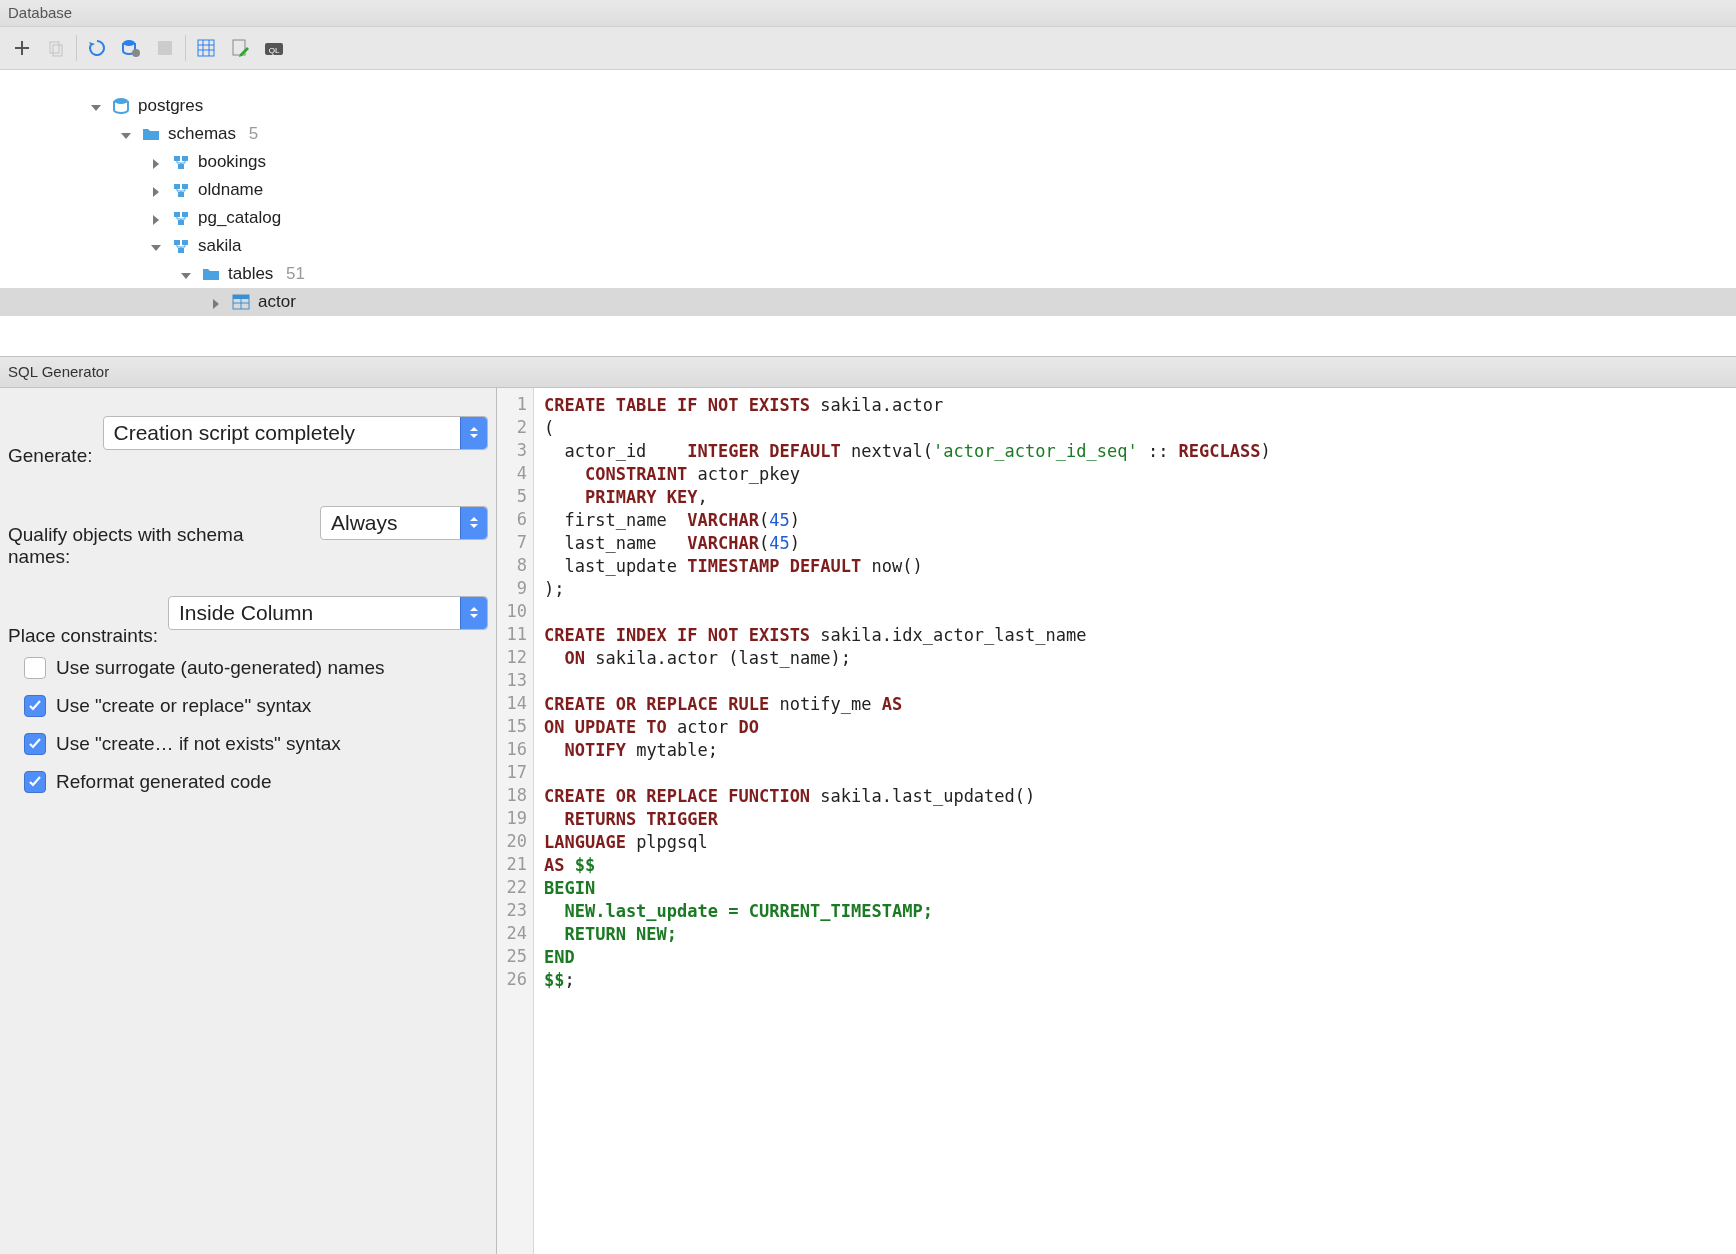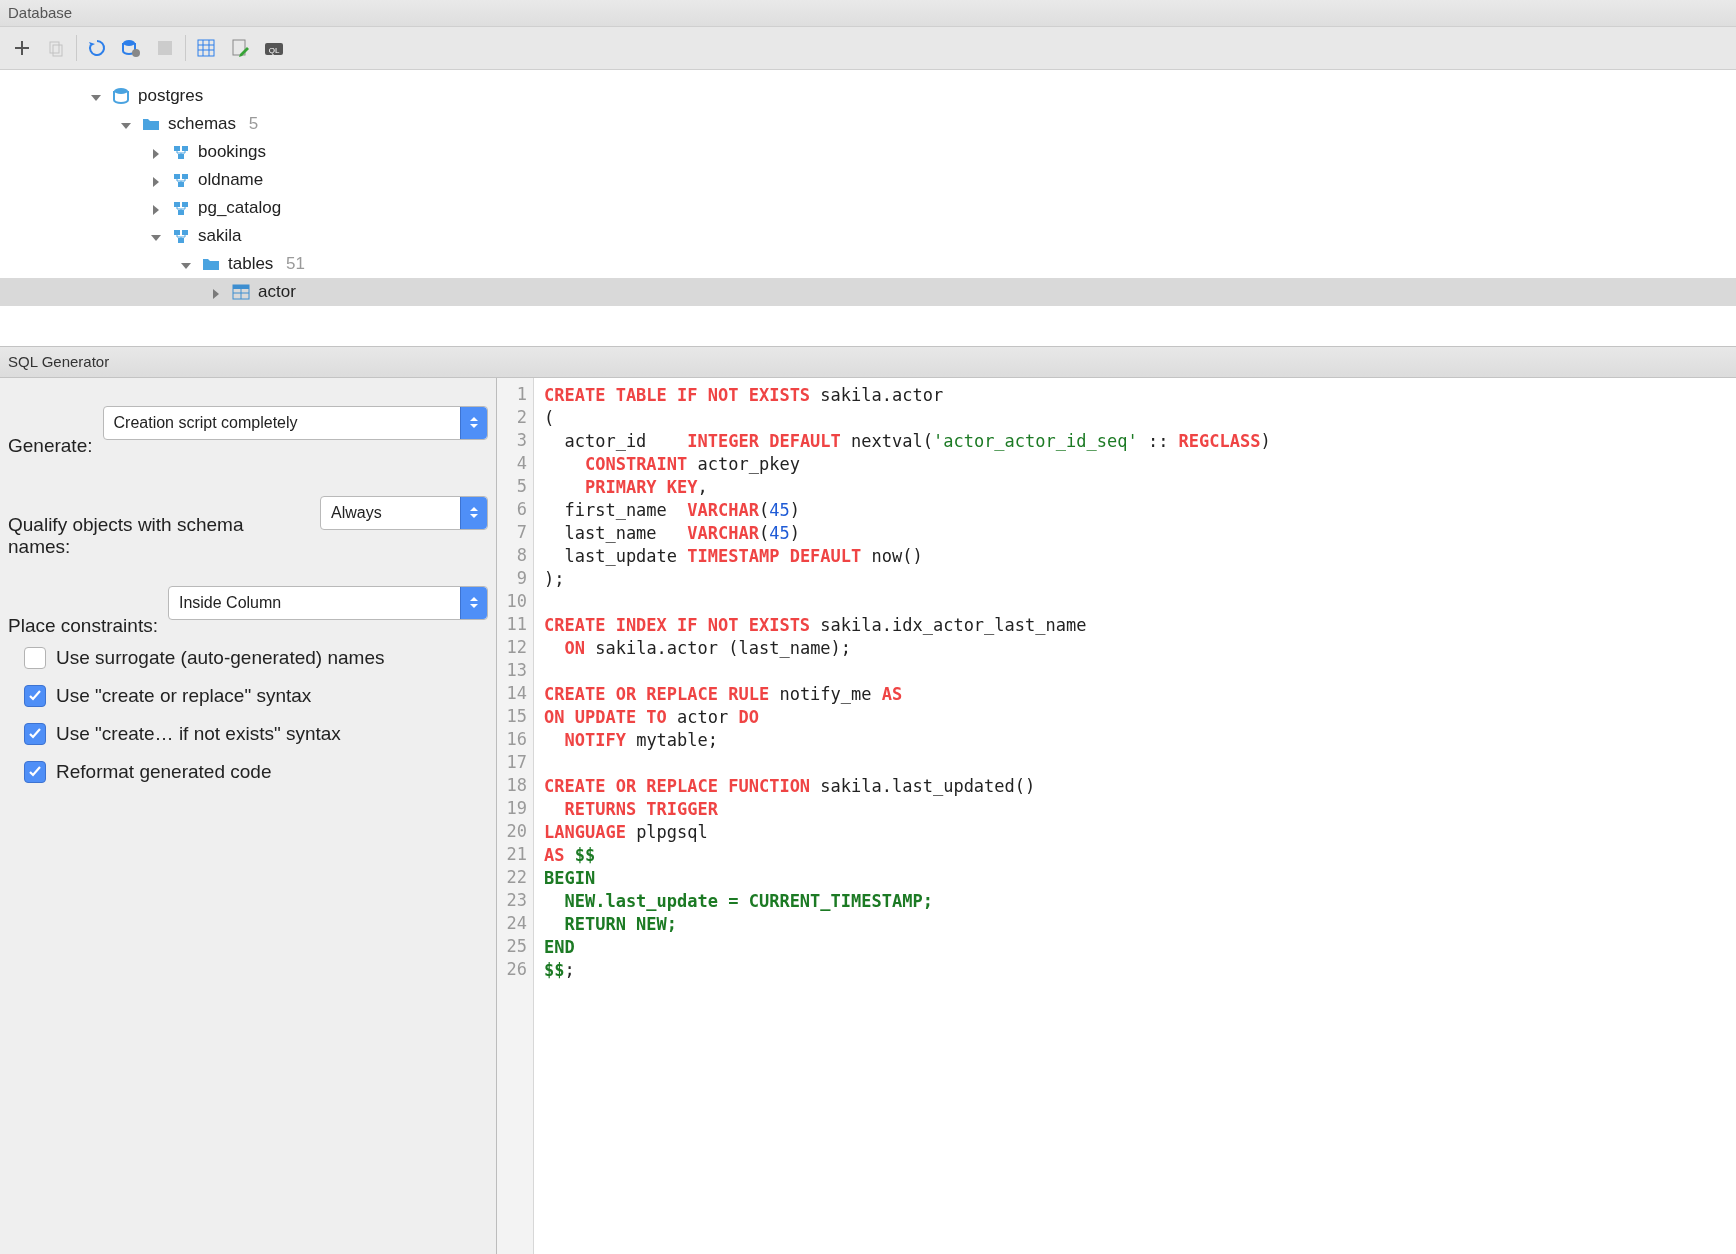--- a/index.html
+++ b/index.html
@@ -48,24 +48,25 @@
     display: flex;
     align-items: center;
     justify-content: center;
     border-radius: 3px;
     cursor: pointer;
   }
 
   
 
   .tree {
-    padding: 12px 0 0 0;
+    padding: 0 0 0 0;
     user-select: none;
     height: 234px; 
     overflow: hidden;
+    margin-top: 22px;
   }
 
   .tree-row {
     height: 28px;
     display: flex;
     align-items: center;
     gap: 8px;
   }
   .tree-row.selected {
     background: #d9d9d9;
@@ -123,21 +124,21 @@
   .select {
     position: relative;
     flex: 1 1 auto;
     height: 32px;
     background: #fff;
     border: 1px solid #b9b9b9;
     border-radius: 4px;
     display: flex;
     align-items: center;
     padding: 0 36px 0 10px;
-    font-size: 16px;
+    font-size: 21px;
   }
   .select .spin {
     position: absolute;
     right: 0;
     top: 0;
     width: 26px;
     height: 100%;
     background: #4f8ff7;
     border-left: 1px solid #3d73d1;
     border-radius: 0 4px 4px 0;
@@ -194,21 +195,21 @@
 
   .code {
     flex: 1 1 auto;
     padding: 6px 10px;
     font-family: Menlo, Consolas, monospace;
     font-size: 17px;
     line-height: 23px;
     white-space: pre;
   }
 
-  .kw { color: #ef4444; font-weight: bold; }
+  .kw { color: #7f1d1d; font-weight: bold; }
   .lit { color: #1c7a24; font-weight: normal; }
   .num { color: #1f5bd6; }
   .pp { color: #1c7a24; font-weight: bold; }
 
 </style>
 </head>
 <body>
 
 <div class="panel-title">Database</div>
 

